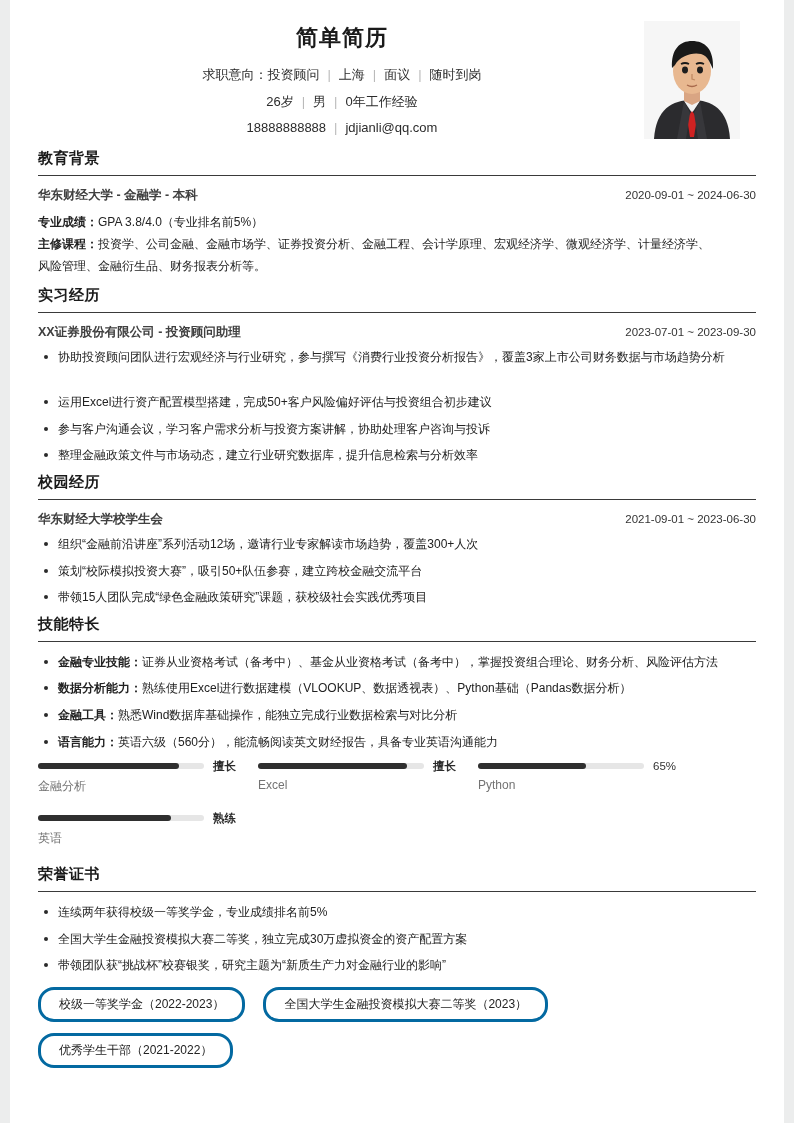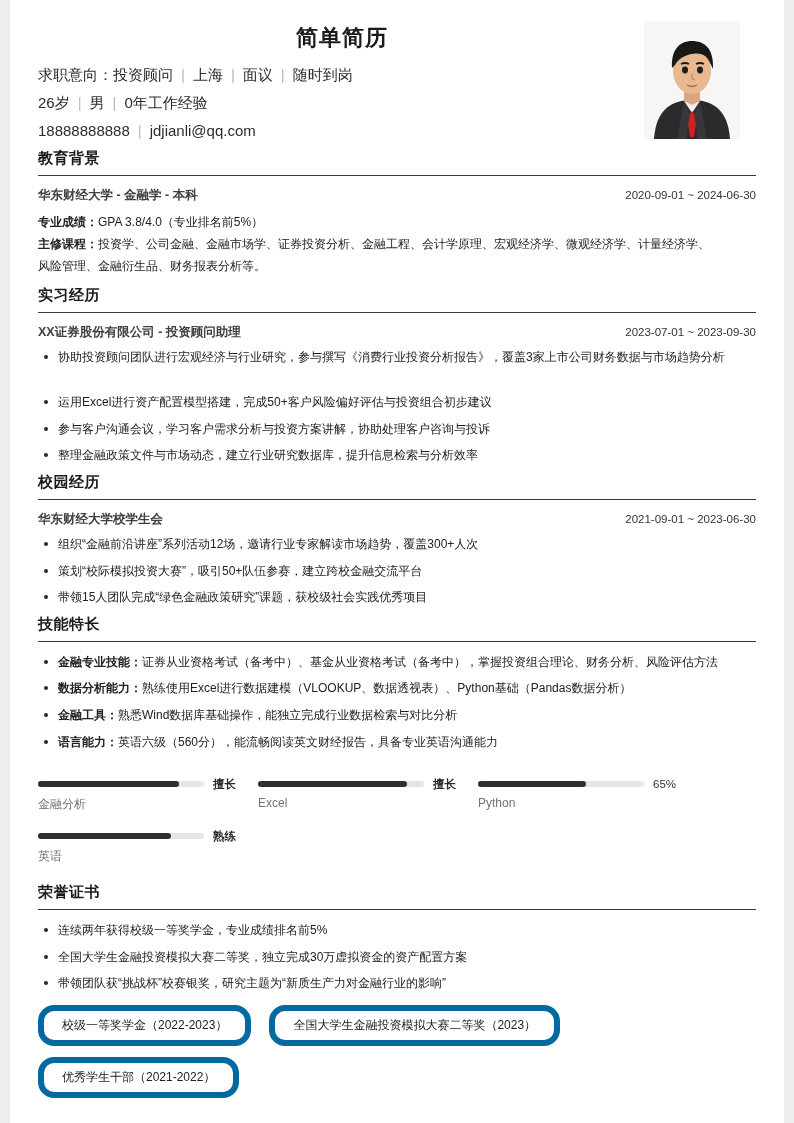--- a/index.html
+++ b/index.html
@@ -21,22 +21,22 @@
   .resume-title {
     text-align: center;
     font-size: 22px;
     font-weight: bold;
     color: #1a1a1a;
     letter-spacing: 1px;
     padding-right: 110px;
     margin-bottom: 13px;
   }
   .contact-line {
-    text-align: left;
-    font-size: 15px;
+    text-align: center;
+    font-size: 13px;
     color: #2b2b2b;
     padding-right: 110px;
     margin-bottom: 9px;
     white-space: nowrap;
   }
   .contact-line .sep {
     color: #b9b9b9;
     padding: 0 8px;
     font-weight: 300;
   }
@@ -82,21 +82,21 @@
   }
   ul.bullets li.tall { margin-bottom: 27px; }
   ul.bullets li::before {
     content: "";
     position: absolute; left: 6px; top: 7px;
     width: 4px; height: 4px; border-radius: 50%;
     background: #2a2a2a;
   }
   ul.bullets li b { font-weight: bold; }
   
-  .bars { margin-top: 26px; }
+  .bars { margin-top: 8px; }
   .bar-row { display: flex; margin-bottom: 6px; }
   .bar-cell { width: 220px; flex: 0 0 220px; }
   .bar-track-wrap { display: flex; align-items: center; height: 14px; }
   .bar-track {
     position: relative;
     width: 166px; height: 6px;
     border-radius: 3px;
     background: #e6e6e6;
   }
   .bar-fill {
@@ -109,21 +109,21 @@
     margin-left: 9px; font-weight: bold; white-space: nowrap;
   }
   .bar-level.pct { font-weight: normal; color: #333; }
   .bar-name {
     font-size: 12px; color: #737373;
     margin-top: 5px; margin-bottom: 10px;
   }
   
   .tags { margin-top: 12px; display: flex; flex-wrap: wrap; gap: 11px 18px; }
   .tag {
-    border: 6px solid #0369a1;
+    border: 3px solid #0369a1;
     border-radius: 16px;
     padding: 6px 18px;
     font-size: 12px;
     color: #222;
     background: #fff;
     white-space: nowrap;
   }
 </style>
 </head>
 <body>

